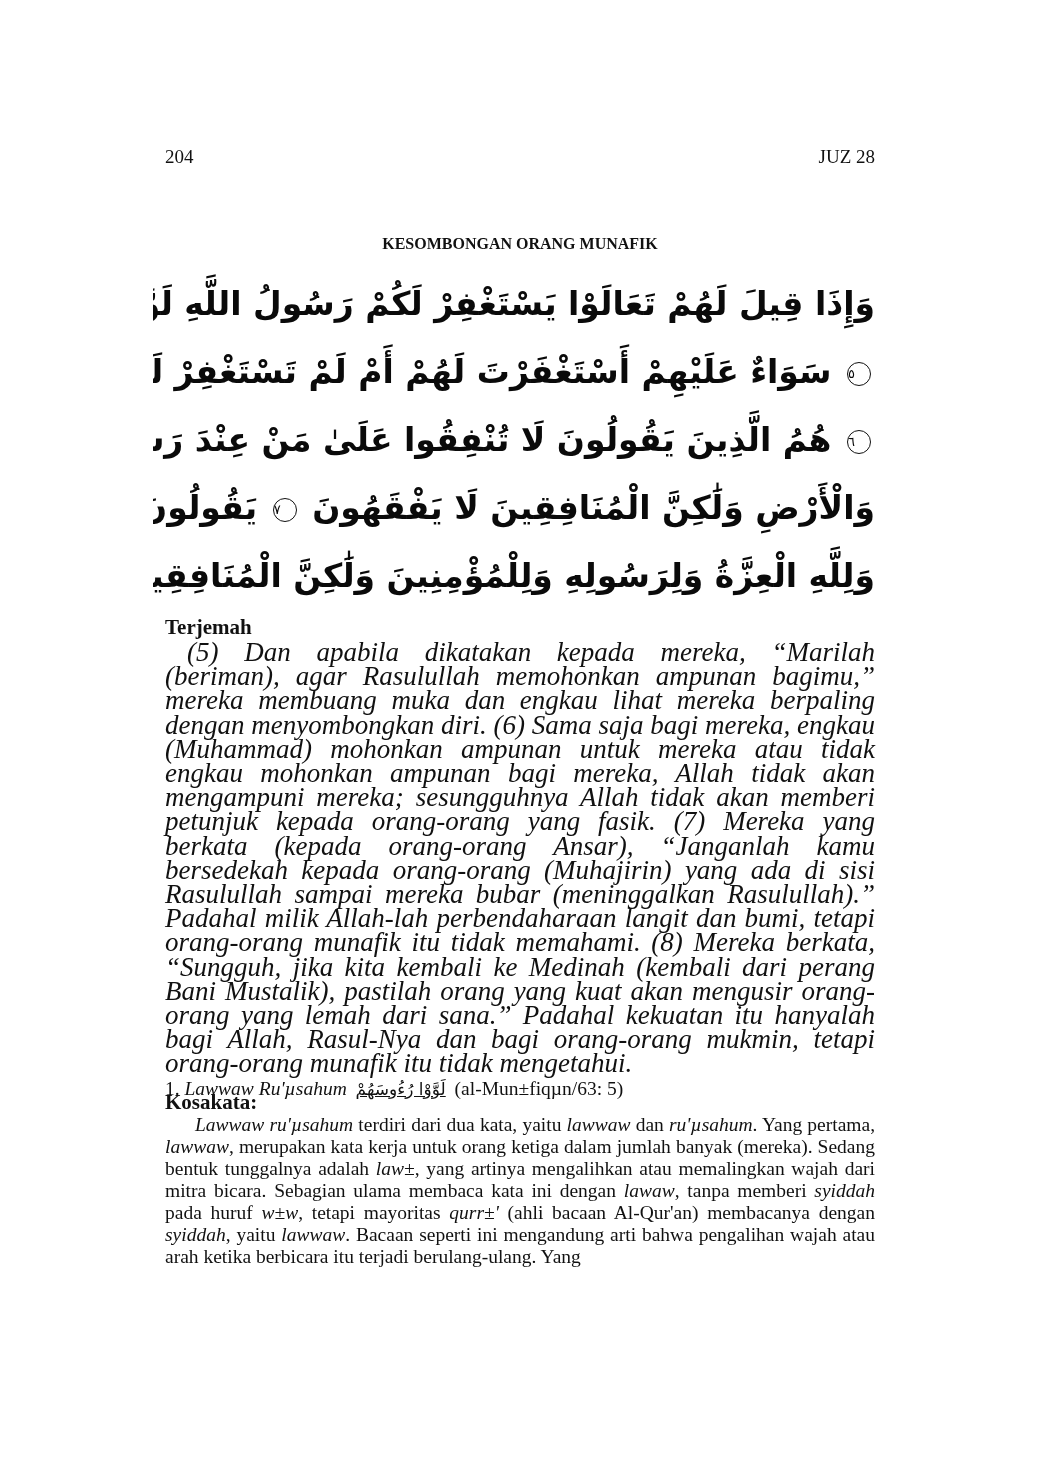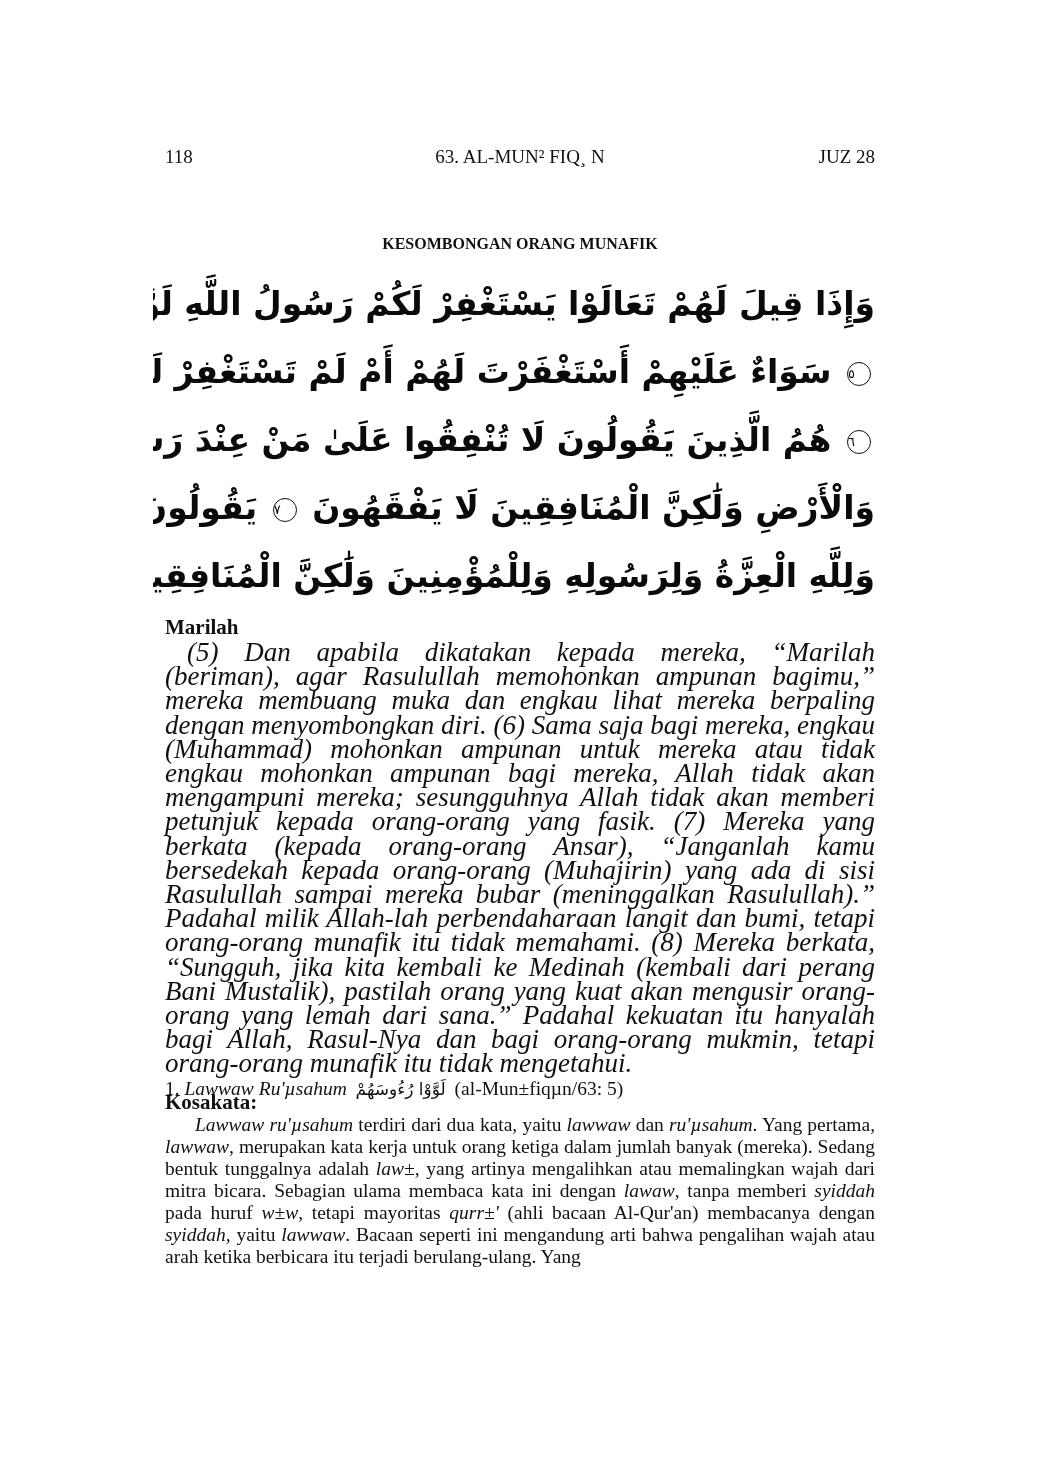--- a/index.html
+++ b/index.html
@@ -25,33 +25,32 @@
       border-radius: 50%; font-size: 13px; line-height: 22px; text-align: center;
       font-weight: normal; vertical-align: middle; margin: 0 4px; direction: ltr; }
 
     .heading { position: absolute; left: 0; font-weight: bold; font-size: 21px; }
     .translation { position: absolute; left: 0; top: 640px; width: 710px; font-style: italic;
       font-size: 27px; line-height: 24.2px; text-align: justify; text-indent: 22px; }
 
     .vocab-item { position: absolute; left: 0; top: 1078px; width: 710px; font-size: 19.5px; }
     .vocab-item .term { font-style: italic; }
     .vocab-item .ar { font-family: "DejaVu Sans", sans-serif; font-size: 17px; direction: rtl;
-      unicode-bidi: isolate; margin: 0 4px; }
+      unicode-bidi: isolate; margin: 0 4px; text-decoration: underline; }
     .body-text { position: absolute; left: 0; top: 1114px; width: 710px; font-size: 19.5px;
       line-height: 22px; text-align: justify; text-indent: 30px; }
     .body-text i { font-style: italic; }
   </style>
 </head>
 <body>
 
 <div class="page">
 
   <div class="running-header">
-    <span class="page-number">118</span>
-    <span class="chapter">63. AL-MUN² FIQ¸ N</span>
+    <span class="page-number">204</span>
     <span class="juz">JUZ 28</span>
   </div>
 
   <div class="section-title">KESOMBONGAN ORANG MUNAFIK</div>
 
   <div class="arabic-block">
     <div class="arabic-line">
       <span>وَإِذَا قِيلَ لَهُمْ تَعَالَوْا يَسْتَغْفِرْ لَكُمْ رَسُولُ اللَّهِ لَوَّوْا رُءُوسَهُمْ وَرَأَيْتَهُمْ يَصُدُّونَ وَهُمْ مُسْتَكْبِرُونَ</span>
     </div>
     <div class="arabic-line">
@@ -66,21 +65,21 @@
       <span>وَالْأَرْضِ وَلَٰكِنَّ الْمُنَافِقِينَ لَا يَفْقَهُونَ</span>
       <span class="ayah-marker">٧</span>
       <span>يَقُولُونَ لَئِنْ رَجَعْنَا إِلَى الْمَدِينَةِ لَيُخْرِجَنَّ الْأَعَزُّ مِنْهَا الْأَذَلَّ</span>
     </div>
     <div class="arabic-line last">
       <span>وَلِلَّهِ الْعِزَّةُ وَلِرَسُولِهِ وَلِلْمُؤْمِنِينَ وَلَٰكِنَّ الْمُنَافِقِينَ لَا يَعْلَمُونَ</span>
       
     </div>
   </div>
 
-  <div class="heading" style="top:615px;">Marilah</div>
+  <div class="heading" style="top:615px;">Terjemah</div>
   <div class="translation">(5) Dan apabila dikatakan kepada mereka, “Marilah (beriman), agar Rasulullah memohonkan ampunan bagimu,” mereka membuang muka dan engkau lihat mereka berpaling dengan menyombongkan diri. (6) Sama saja bagi mereka, engkau (Muhammad) mohonkan ampunan untuk mereka atau tidak engkau mohonkan ampunan bagi mereka, Allah tidak akan mengampuni mereka; sesungguhnya Allah tidak akan memberi petunjuk kepada orang-orang yang fasik. (7) Mereka yang berkata (kepada orang-orang Ansar), “Janganlah kamu bersedekah kepada orang-orang (Muhajirin) yang ada di sisi Rasulullah sampai mereka bubar (meninggalkan Rasulullah).” Padahal milik Allah-lah perbendaharaan langit dan bumi, tetapi orang-orang munafik itu tidak memahami. (8) Mereka berkata, “Sungguh, jika kita kembali ke Medinah (kembali dari perang Bani Mustalik), pastilah orang yang kuat akan mengusir orang-orang yang lemah dari sana.” Padahal kekuatan itu hanyalah bagi Allah, Rasul-Nya dan bagi orang-orang mukmin, tetapi orang-orang munafik itu tidak mengetahui.</div>
 
   <div class="heading" style="top:1042px;margin-top:48px;">Kosakata:</div>
 
   <div class="vocab-item">
     <span>1.</span>
     <span class="term">Lawwaw Ru'µsahum</span>
     <span class="ar">لَوَّوْا رُءُوسَهُمْ</span>
     <span>(al-Mun±fiqµn/63: 5)</span>
   </div>

